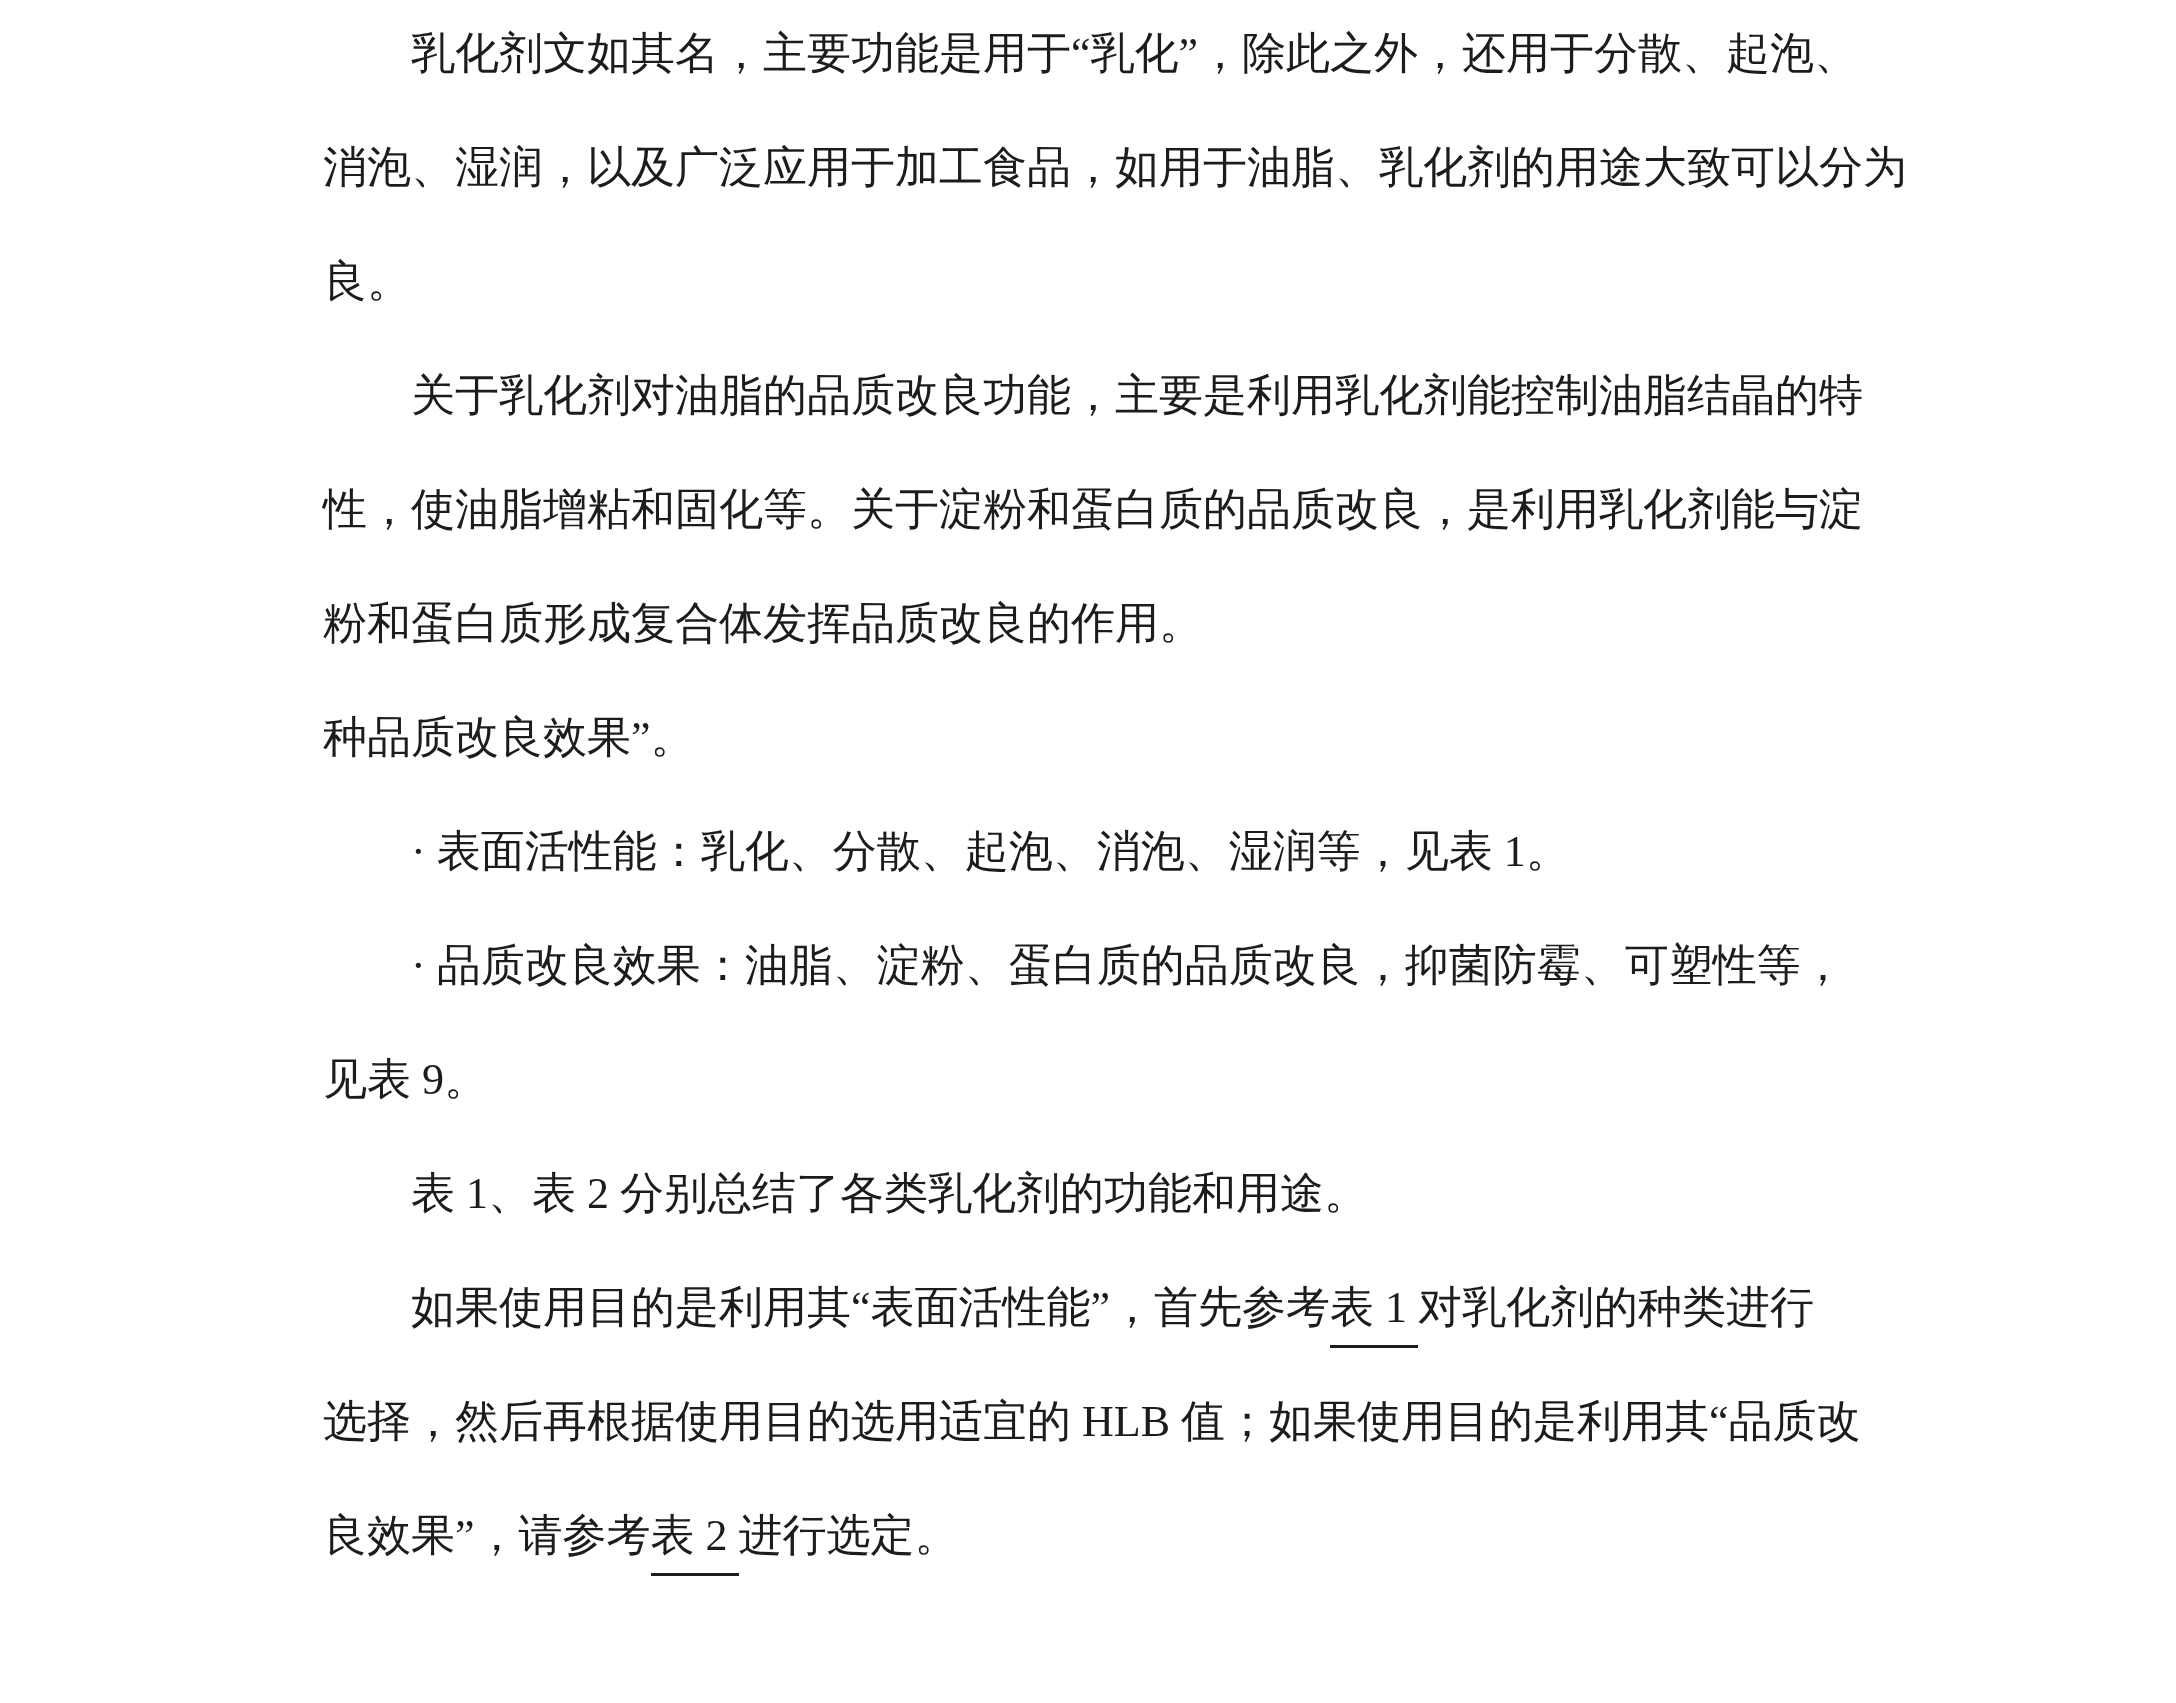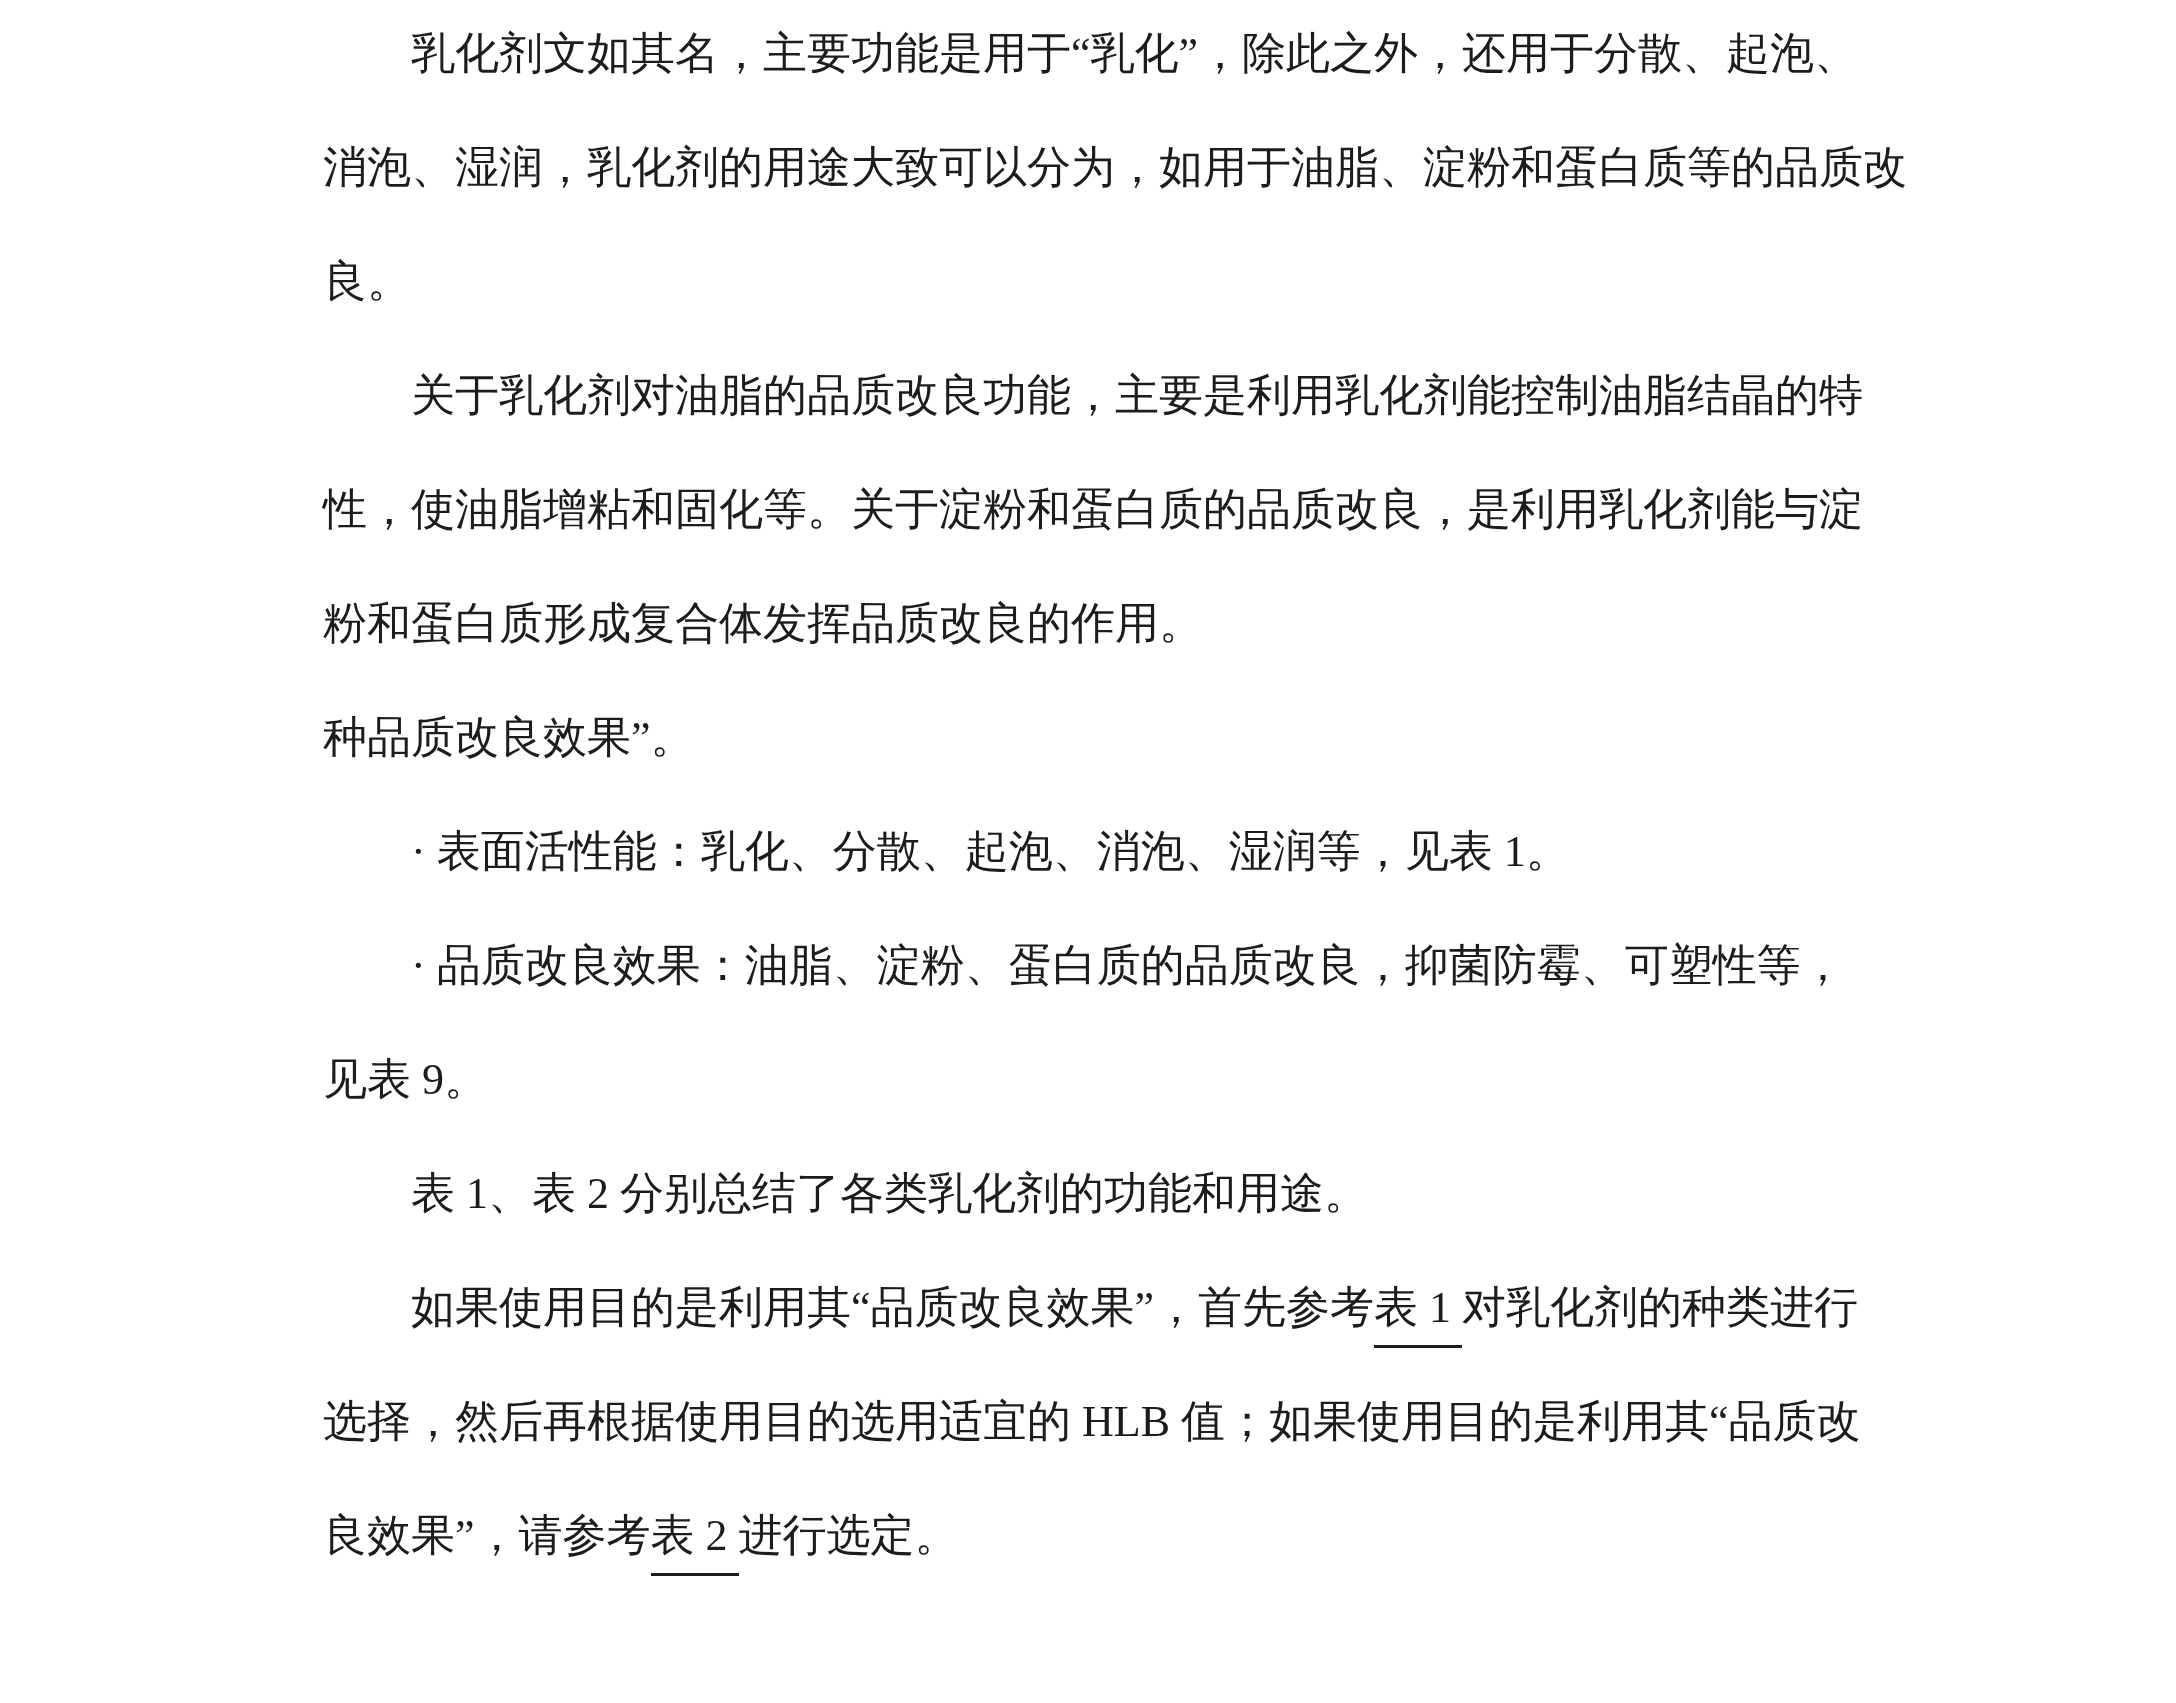--- a/index.html
+++ b/index.html
@@ -46,28 +46,28 @@
     border-bottom: 3.5px solid #1c1c1c;
     padding-bottom: 13px;
   }
 </style>
 </head>
 <body>
 
 <div class="page">
   <div class="body-text">
       <div class="line indent"><span class="seg">乳化剂文如其名，主要功能是用于“乳化”，除此之外，还用于分散、起泡、</span></div>
-      <div class="line"><span class="seg">消泡、湿润，乳化剂的用途大致可以分为，如用于油脂、淀粉和蛋白质等的品质改</span></div>
+      <div class="line"><span class="seg">消泡、湿润，以及广泛应用于加工食品，如用于油脂、乳化剂的用途大致可以分为</span></div>
       <div class="line"><span class="seg">良。</span></div>
       <div class="line indent"><span class="seg">关于乳化剂对油脂的品质改良功能，主要是利用乳化剂能控制油脂结晶的特</span></div>
       <div class="line"><span class="seg">性，使油脂增粘和固化等。关于淀粉和蛋白质的品质改良，是利用乳化剂能与淀</span></div>
       <div class="line"><span class="seg">粉和蛋白质形成复合体发挥品质改良的作用。</span></div>
       <div class="line"><span class="seg">种品质改良效果”。</span></div>
       <div class="line indent"><span class="seg">· 表面活性能：乳化、分散、起泡、消泡、湿润等，见表 1。</span></div>
       <div class="line indent"><span class="seg">· 品质改良效果：油脂、淀粉、蛋白质的品质改良，抑菌防霉、可塑性等，</span></div>
       <div class="line"><span class="seg">见表 9。</span></div>
       <div class="line indent"><span class="seg">表 1、表 2 分别总结了各类乳化剂的功能和用途。</span></div>
-      <div class="line indent"><span class="seg">如果使用目的是利用其“品质改良效果”，首先参考</span><span class="seg underline">表 1 </span><span class="seg">对乳化剂的种类进行</span></div>
+      <div class="line indent"><span class="seg">如果使用目的是利用其“表面活性能”，首先参考</span><span class="seg underline">表 1 </span><span class="seg">对乳化剂的种类进行</span></div>
       <div class="line"><span class="seg">选择，然后再根据使用目的选用适宜的 HLB 值；如果使用目的是利用其“品质改</span></div>
       <div class="line"><span class="seg">良效果”，请参考</span><span class="seg underline">表 2 </span><span class="seg">进行选定。</span></div>
     </div>
 </div>
 
 
 </body></html>

